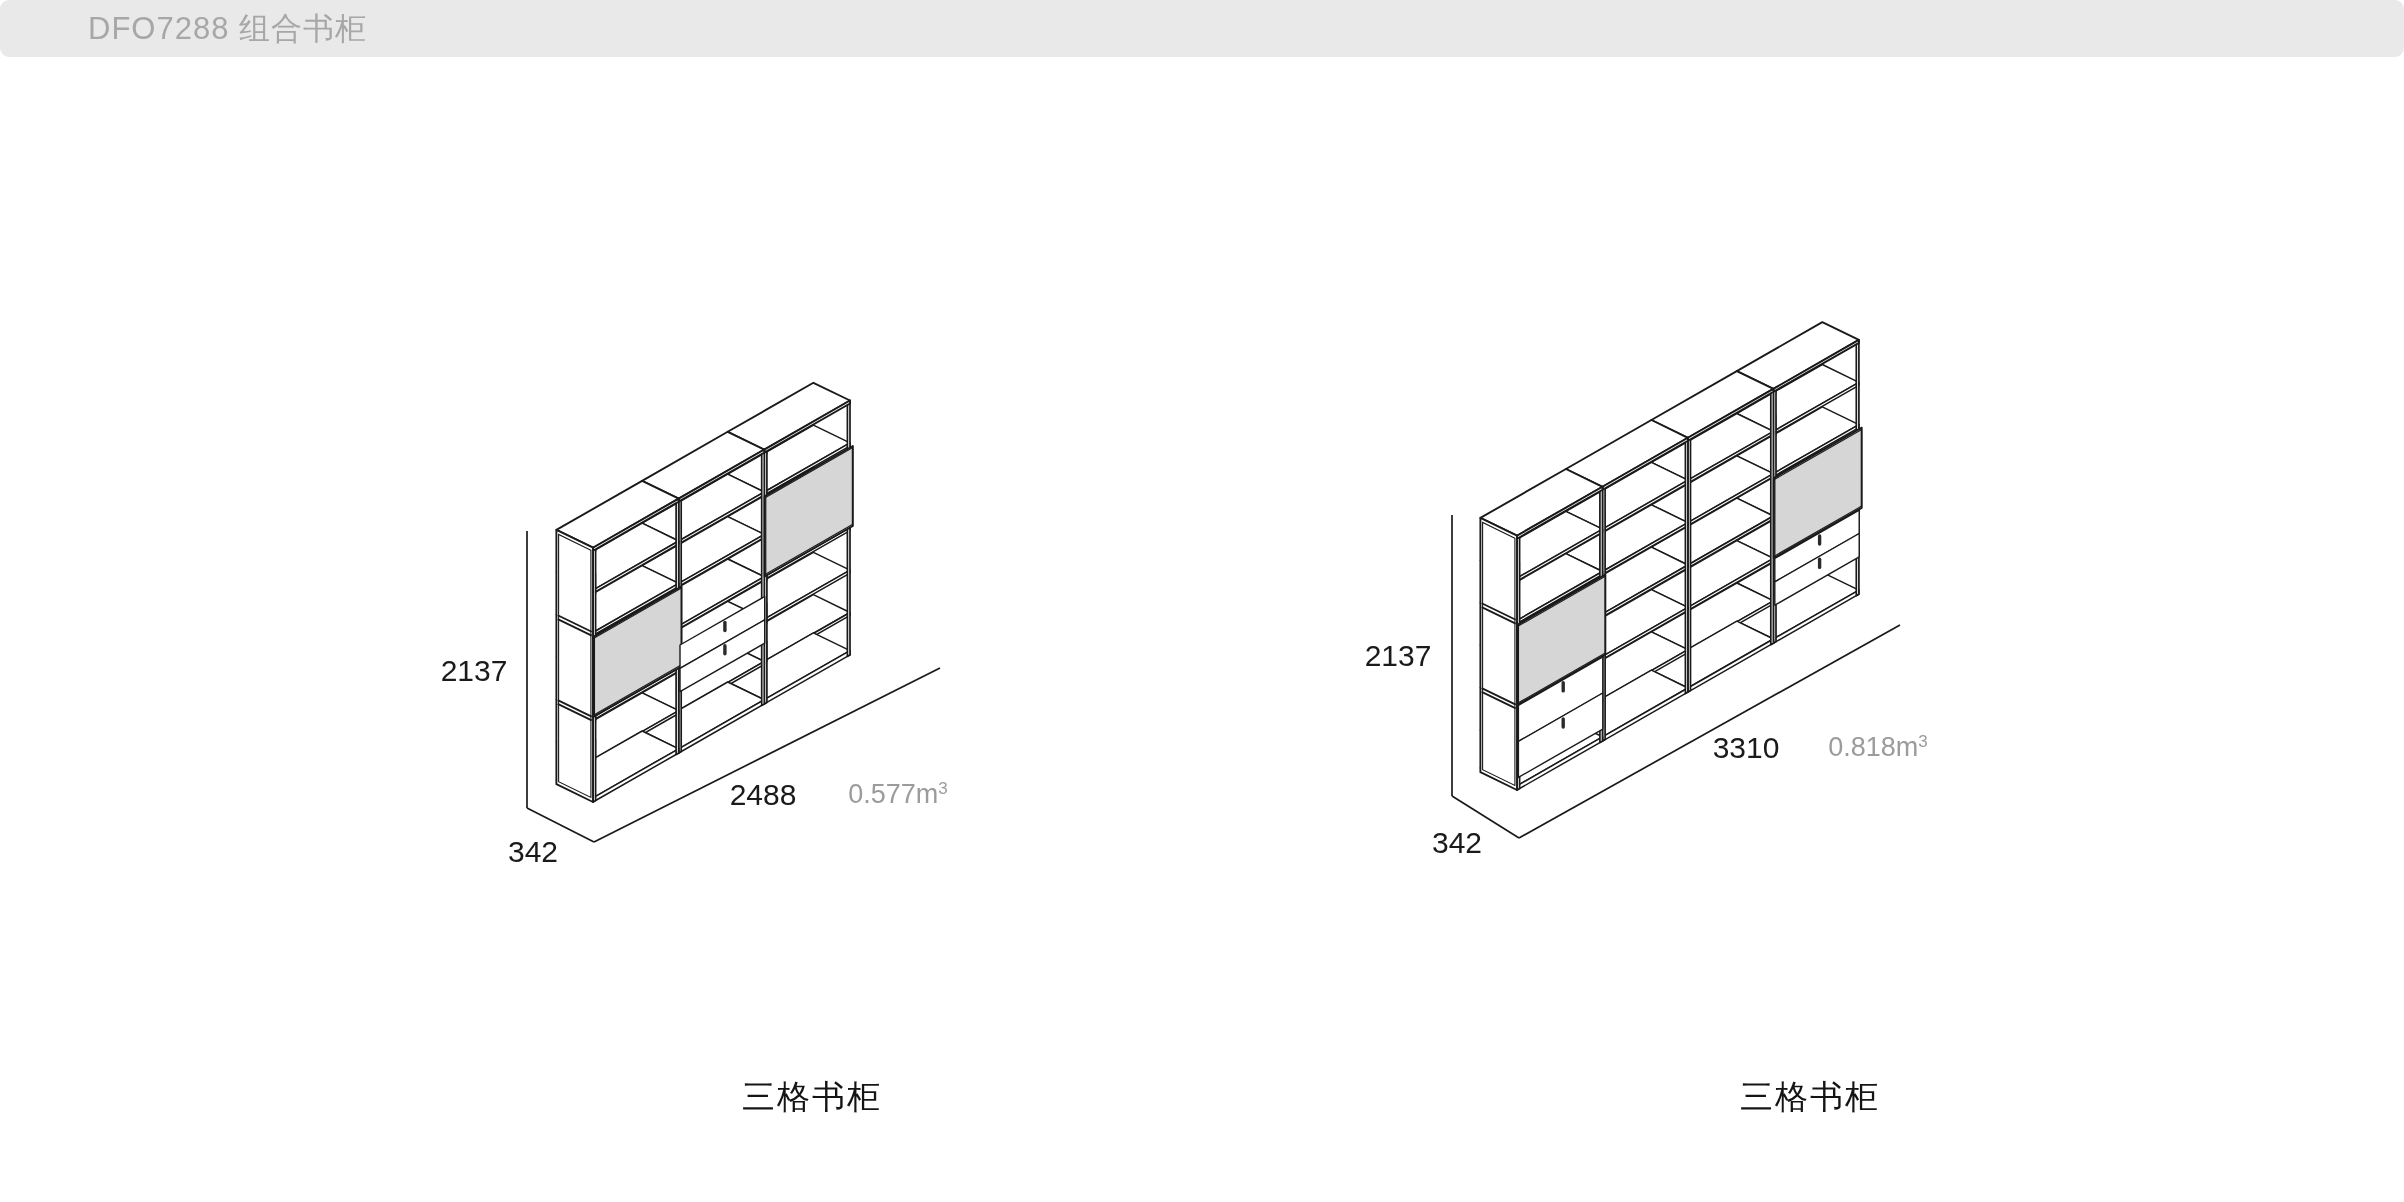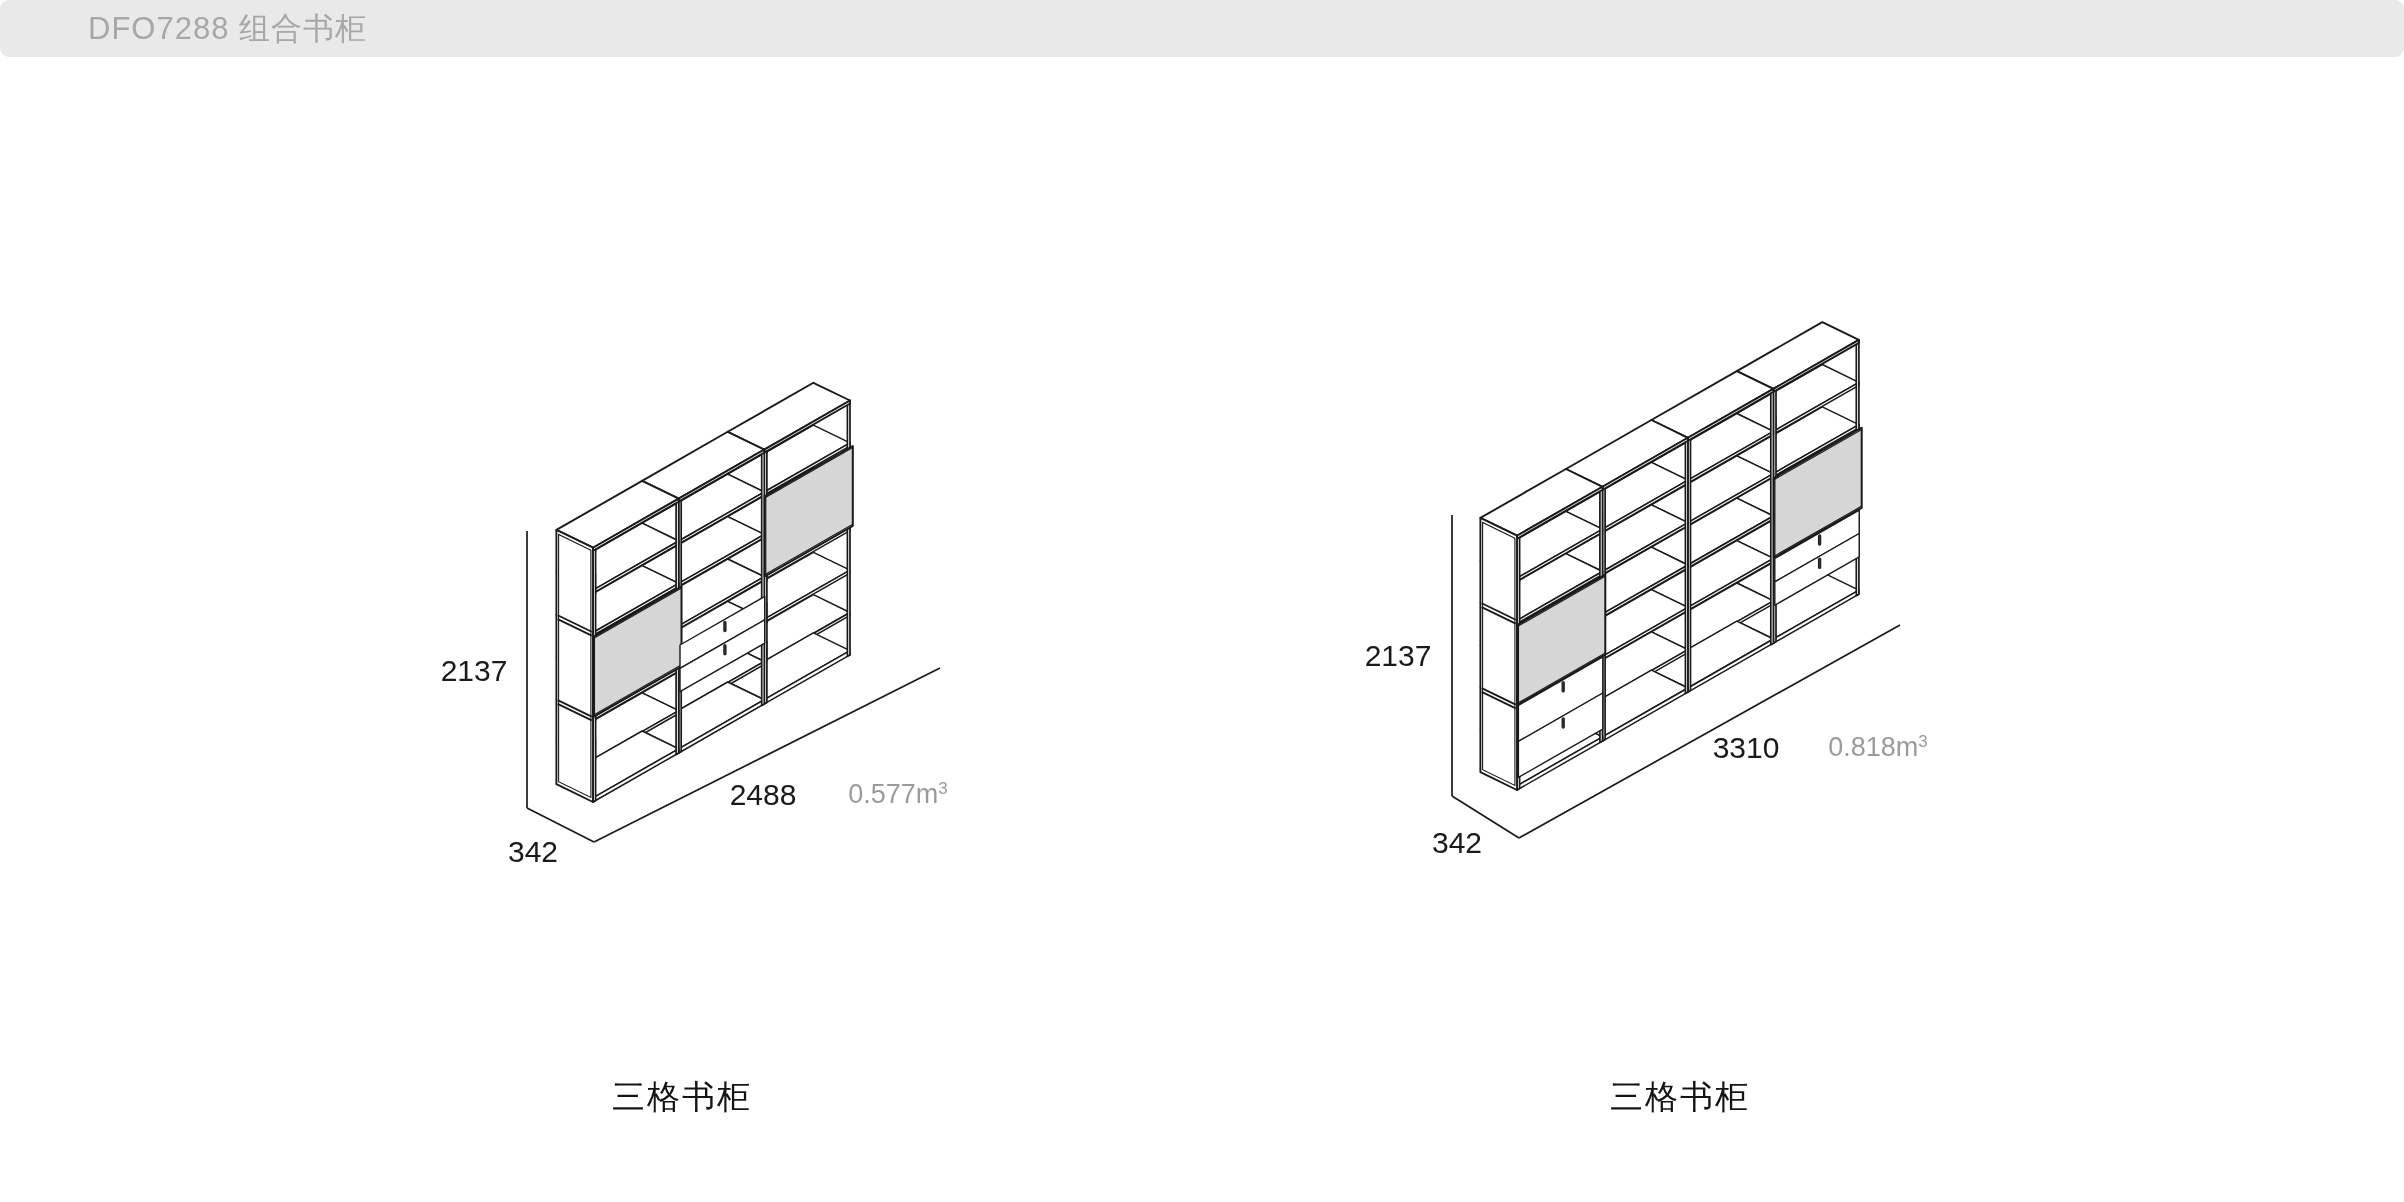--- a/index.html
+++ b/index.html
@@ -2,21 +2,21 @@
 <html><head>
 <meta charset="utf-8">
 <style>
   html,body{margin:0;padding:0;background:#ffffff;}
   body{width:2404px;height:1202px;position:relative;overflow:hidden;
        font-family:"Liberation Sans","DejaVu Sans",sans-serif;}
   .header{position:absolute;left:0;top:0;width:2404px;height:57px;
           background:#e9e9e9;display:flex;align-items:center;border-radius:9px;}
   .header .title{margin-left:88px;font-size:31px;color:#a7a7a7;letter-spacing:1px;}
   #drawing{position:absolute;left:0;top:0;}
-  .caption{position:absolute;width:400px;text-align:center;font-size:33px;
+  .caption{position:absolute;width:400px;text-align:right;font-size:33px;
            color:#141414;letter-spacing:2px;transform:translateX(-200px);}
 </style>
 </head>
 <body>
 
 <div class="header">
   <span class="title">DFO7288 组合书柜</span>
 </div>
 
 <svg id="drawing" width="2404" height="1202" viewBox="0 0 2404 1202">

